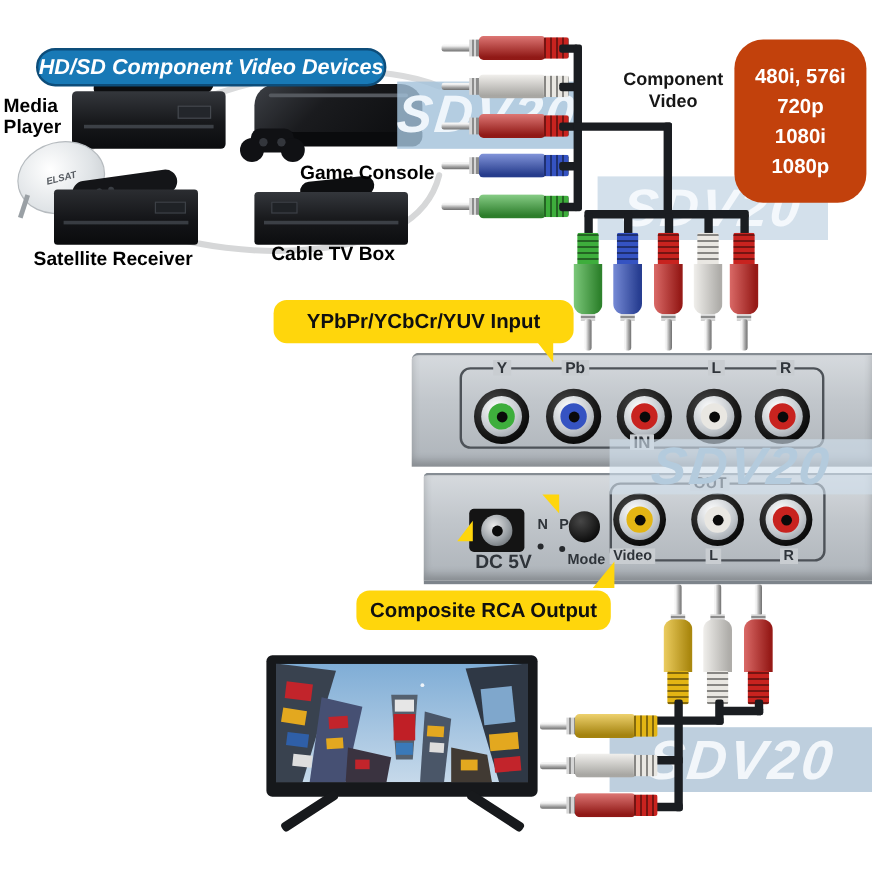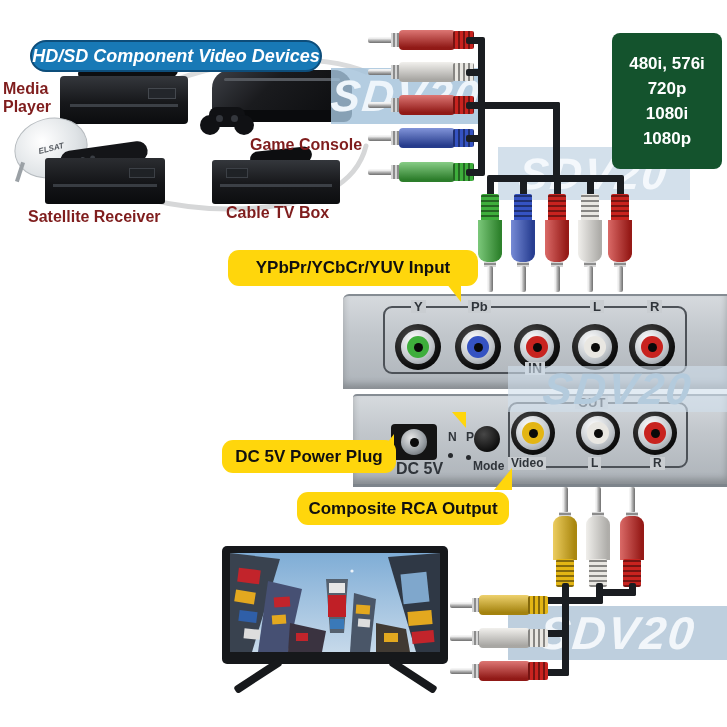--- a/index.html
+++ b/index.html
@@ -15,30 +15,30 @@
   .band.b2{background:rgba(203,218,231,.85);color:#f4f8fc;font-size:44px;}
   .band.b3{background:rgba(209,223,235,.62);color:#b4cbdd;font-size:44px;z-index:5;}
   .band.b4{background:rgba(187,204,220,.95);color:#f2f6fa;font-size:46px;}
 
   
   .header-pill{position:absolute;left:30px;top:30px;width:288px;height:28px;
         background:#1879b6;border:2px solid #0d4d7a;border-radius:16px;
         display:flex;align-items:center;justify-content:center;color:#fff;
         font-style:italic;font-weight:bold;font-size:18px;z-index:4;margin-top:10px;}
 
-  .lbl-red{position:absolute;color:#7f1d1d;font-weight:bold;font-size:16px;line-height:18px;z-index:3;}
+  .lbl-red{position:absolute;color:#000000;font-weight:bold;font-size:16px;line-height:18px;z-index:3;}
 
   
   .callout{position:absolute;background:#ffd60c;border-radius:11px;display:flex;align-items:center;
         justify-content:center;color:#101010;font-weight:bold;z-index:7;text-align:center;}
   .tail{position:absolute;width:0;height:0;z-index:7;}
 
   
-  .res-box{position:absolute;left:612px;top:33px;width:110px;height:136px;background:#14532d;
-        border-radius:8px;z-index:3;display:flex;flex-direction:column;align-items:center;
+  .res-box{position:absolute;left:612px;top:33px;width:110px;height:136px;background:#c2410c;
+        border-radius:24px;z-index:3;display:flex;flex-direction:column;align-items:center;
         justify-content:center;color:#fff;font-weight:bold;font-size:17px;line-height:25px;}
 
   
   .panel{position:absolute;z-index:1;border-top:2px solid #858c93;
         background:linear-gradient(180deg,#d6dade 0%,#c2c7cc 40%,#adb3b9 100%);
         box-shadow:inset 0 -5px 7px rgba(0,0,0,.22);}
   .outline{position:absolute;border:2px solid #4d5258;border-radius:9px;}
   .plabel{position:absolute;color:#2f343a;font-weight:bold;background:#c9cdd1;
         padding:0 3px;line-height:13px;font-size:13px;z-index:2;}
 
@@ -170,20 +170,21 @@
        background:linear-gradient(180deg,#34373c 0%,#191a1d 50%,#0c0d0f 100%);">
     <div class="abs" style="left:8px;top:24px;width:112px;height:3px;background:#3c4046;"></div>
     <div class="abs" style="left:14px;top:8px;width:20px;height:8px;background:#1f2226;border:1px solid #3c4046;"></div>
   </div>
 
   <div class="lbl-red" style="left:3px;top:80px;width:64px;">Media Player</div>
   <div class="lbl-red" style="left:250px;top:136px;">Game Console</div>
   <div class="lbl-red" style="left:28px;top:208px;">Satellite Receiver</div>
   <div class="lbl-red" style="left:226px;top:204px;">Cable TV Box</div>
 
+  <div class="comp-video-lbl">Component Video</div>
   <div class="res-box">
     <div>480i, 576i</div>
     <div>720p</div>
     <div>1080i</div>
     <div>1080p</div>
   </div>
 
   <div class="plug red" style="left:368px;top:30px;width:106px;height:20px;">
     <div class="p-pin-h" style="left:0;top:7px;width:26px;height:6px;"></div>
     <div class="p-collar-h" style="left:23px;top:3px;width:9px;height:14px;"></div>
@@ -439,23 +440,20 @@
   <div class="tv-leg" style="left:231px;top:672px;transform:rotate(-33deg);"></div>
   <div class="tv-leg" style="left:386px;top:672px;transform:rotate(33deg);"></div>
 
   <div class="callout" style="left:228px;top:250px;width:250px;height:36px;font-size:17px;">
     <span>YPbPr/YCbCr/YUV Input</span>
   </div>
   <div class="tail" style="left:446px;top:283px;border-top:19px solid #ffd60c;border-left:15px solid transparent;"></div>
 
   <div class="tail" style="left:452px;top:412px;border-top:16px solid #ffd60c;border-left:14px solid transparent;"></div>
 
-  <div class="callout" style="left:222px;top:440px;width:174px;height:33px;font-size:17px;">
-    <span>DC 5V Power Plug</span>
-  </div>
   <div class="tail" style="left:381px;top:434px;border-bottom:17px solid #ffd60c;border-left:13px solid transparent;"></div>
 
   <div class="callout" style="left:297px;top:492px;width:212px;height:33px;font-size:17px;">
     <span>Composite RCA Output</span>
   </div>
   <div class="tail" style="left:494px;top:468px;border-bottom:22px solid #ffd60c;border-left:18px solid transparent;"></div>
 
 </div>
 
 </body></html>

